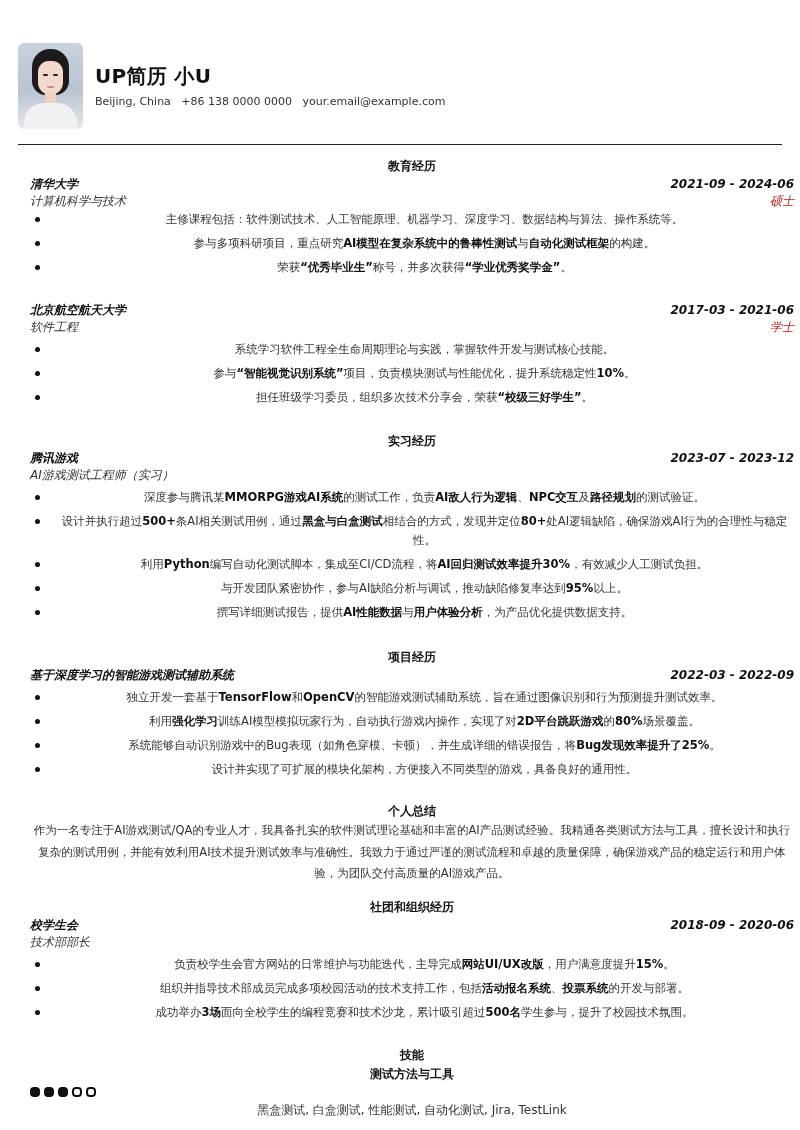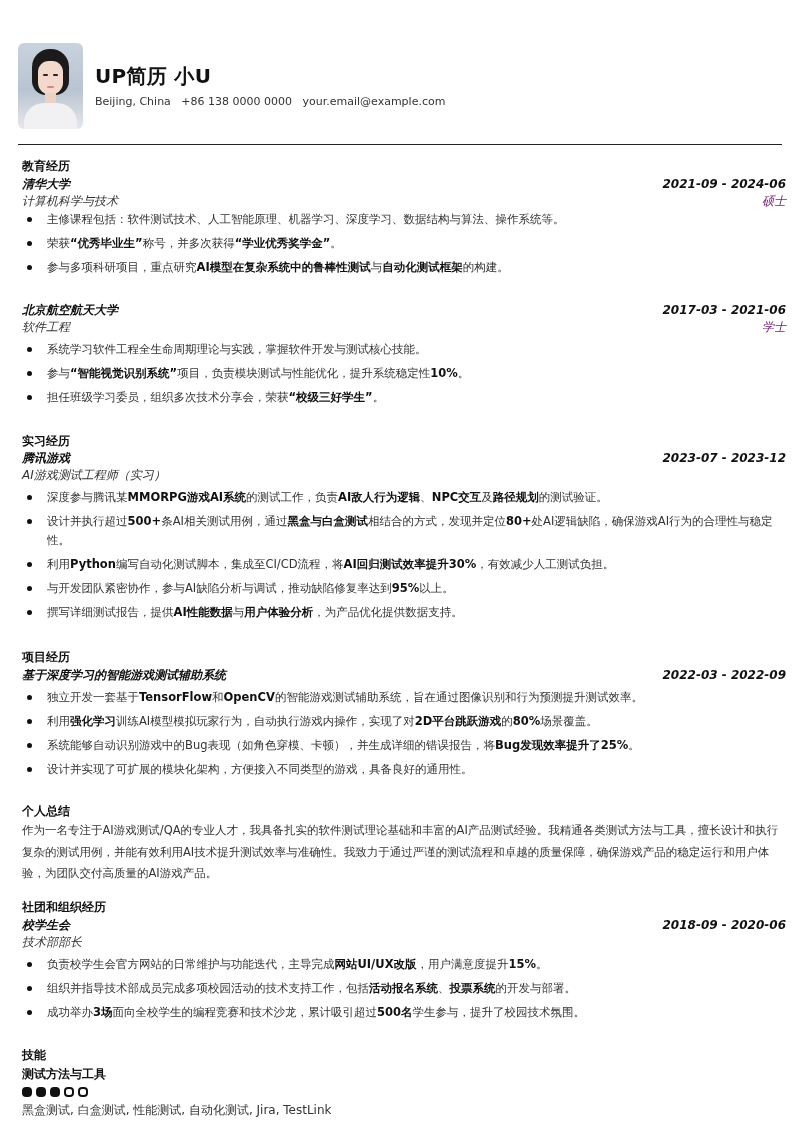--- a/index.html
+++ b/index.html
@@ -42,27 +42,27 @@
   }
   .contact {
     position: absolute; left: 77px; top: 52px;
     font-size: 11px; color: #333; white-space: pre;
   }
   .divider {
     position: absolute; left: 0; top: 144px; width: 764px; height: 1px; background: #222;
   }
 
   
-  .abs { position: absolute; left: 4px; width: 764px; }
+  .abs { position: absolute; left: 12px; width: 764px; text-align: center; }
   .sec-title { font-size: 12px; font-weight: bold; color: #111; line-height: 16px; }
   .row { display: flex; justify-content: space-between; align-items: baseline; line-height: 17px; font-style: italic; }
   .org { font-size: 12px; font-weight: bold; color: #111; }
   .date { font-size: 12px; font-weight: bold; color: #111; }
   .sub { font-size: 12px; color: #333; }
-  .deg { font-size: 12px; color: #701a75; }
+  .deg { font-size: 12px; color: #b91c1c; }
 
   ul.bullets { list-style: none; }
   ul.bullets li {
     position: relative; padding-left: 25px; font-size: 11.5px; color: #333;
     line-height: 19px; margin-bottom: 5px;
   }
   ul.bullets li::before {
     content: ""; position: absolute; left: 5px; top: 7px; width: 5px; height: 5px;
     border-radius: 50%; background: #111;
   }
@@ -102,22 +102,22 @@
     <div class="row">
       <span class="org">清华大学</span>
       <span class="date">2021-09 - 2024-06</span>
     </div>
     <div class="row">
       <span class="sub">计算机科学与技术</span>
       <span class="deg">硕士</span>
     </div>
     <ul class="bullets" style="margin-top:0;">
         <li>主修课程包括：软件测试技术、人工智能原理、机器学习、深度学习、数据结构与算法、操作系统等。</li>
+        <li>参与多项科研项目，重点研究<b>AI模型在复杂系统中的鲁棒性测试</b>与<b>自动化测试框架</b>的构建。</li>
         <li>荣获<b>“优秀毕业生”</b>称号，并多次获得<b>“学业优秀奖学金”</b>。</li>
-        <li>参与多项科研项目，重点研究<b>AI模型在复杂系统中的鲁棒性测试</b>与<b>自动化测试框架</b>的构建。</li>
       </ul>
   </div>
 
   <div class="abs" style="top:302px;">
     <div class="row">
       <span class="org">北京航空航天大学</span>
       <span class="date">2017-03 - 2021-06</span>
     </div>
     <div class="row">
       <span class="sub">软件工程</span>

